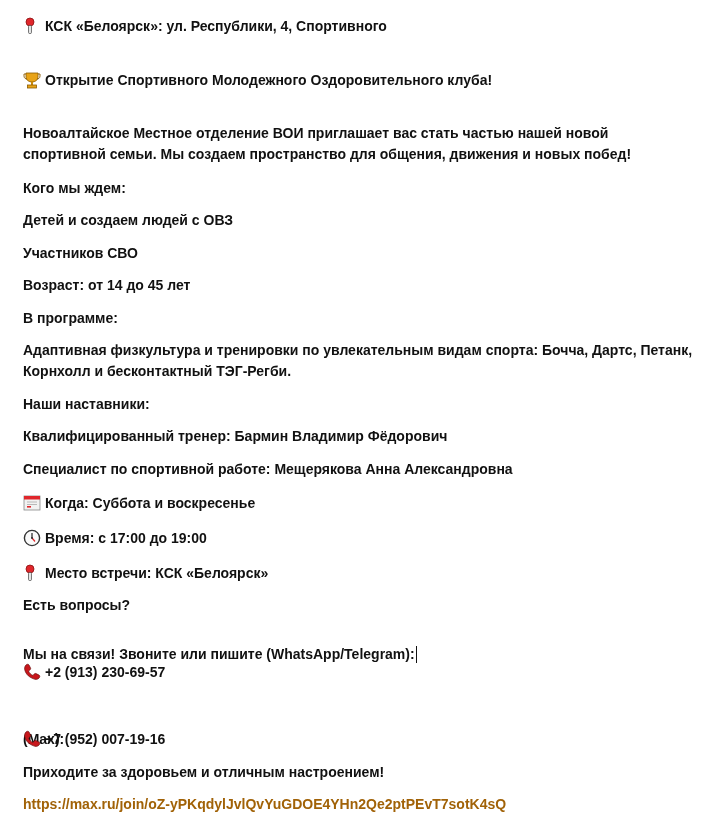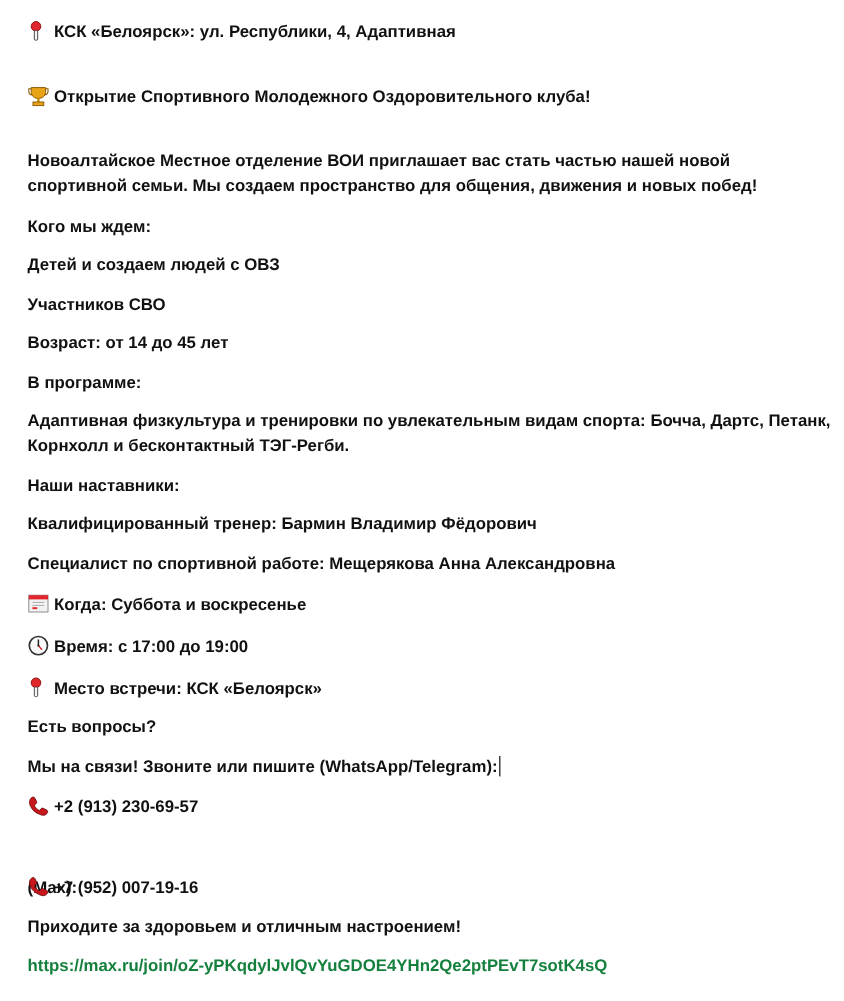--- a/index.html
+++ b/index.html
@@ -40,33 +40,33 @@
     }
     .icon svg { display: block; width: 18px; height: 18px; }
     .cursor {
       display: inline-block;
       width: 1px;
       height: 17px;
       background: #111;
       margin-left: 1px;
       vertical-align: middle;
     }
-    .link { color: #15803d; text-decoration: none; }
+    .link { color: #a16207; text-decoration: none; }
   </style>
 </head>
 <body>
 
 <div class="line" style="top:16px;">
   <span class="icon">
     <svg viewBox="0 0 18 18">
         <circle cx="7" cy="5" r="4" fill="#e0262b" stroke="#8a1010" stroke-width="0.8"></circle>
         <rect x="5.6" y="8.5" width="2.8" height="8" rx="1" fill="#f4f4f4" stroke="#444" stroke-width="0.8"></rect>
       </svg>
   </span>
-  <span>КСК «Белоярск»: ул. Республики, 4, Адаптивная</span>
+  <span>КСК «Белоярск»: ул. Республики, 4, Спортивного</span>
 </div>
 
 <div class="line" style="top:70px;">
   <span class="icon">
     <svg viewBox="0 0 18 18">
         <path d="M3 2h12v4c0 3-3 5-6 5S3 9 3 6z" fill="#e8a317" stroke="#8a5a00" stroke-width="0.8"></path>
         <path d="M3 3H1v2c0 2 1.5 3 3 3M15 3h2v2c0 2-1.5 3-3 3" fill="none" stroke="#8a5a00" stroke-width="0.9"></path>
         <rect x="8" y="11" width="2" height="3" fill="#c98a0a"></rect>
         <rect x="4.5" y="14" width="9" height="3" fill="#e8a317" stroke="#8a5a00" stroke-width="0.8"></rect>
       </svg>
@@ -118,21 +118,21 @@
     <svg viewBox="0 0 18 18">
         <circle cx="7" cy="5" r="4" fill="#e0262b" stroke="#8a1010" stroke-width="0.8"></circle>
         <rect x="5.6" y="8.5" width="2.8" height="8" rx="1" fill="#f4f4f4" stroke="#444" stroke-width="0.8"></rect>
       </svg>
   </span>
   <span>Место встречи: КСК «Белоярск»</span>
 </div>
 
 <div class="line" style="top:595px;">Есть вопросы?</div>
 
-<div class="line" style="top:628px;">
+<div class="line" style="top:644px;">
   <span>Мы на связи! Звоните или пишите (WhatsApp/Telegram):</span>
   <span class="cursor"></span>
 </div>
 
 <div class="line" style="top:662px;">
   <span class="icon">
     <svg viewBox="0 0 18 18">
         <path d="M3 2c1-1 2.5-1 3 0l1.5 3c.4.8 0 1.5-.7 2L5.5 8c.8 2 2.4 3.6 4.5 4.5l1-1.3c.5-.7 1.3-1 2-.6l3 1.5c1 .5 1 2 0 3-1.5 1.5-3.5 1.8-6 .5C6 14 4 12 2.5 9 1 6 1.5 3.5 3 2z" fill="#c8171c" stroke="#6a0a0a" stroke-width="0.7"></path>
       </svg>
   </span>

